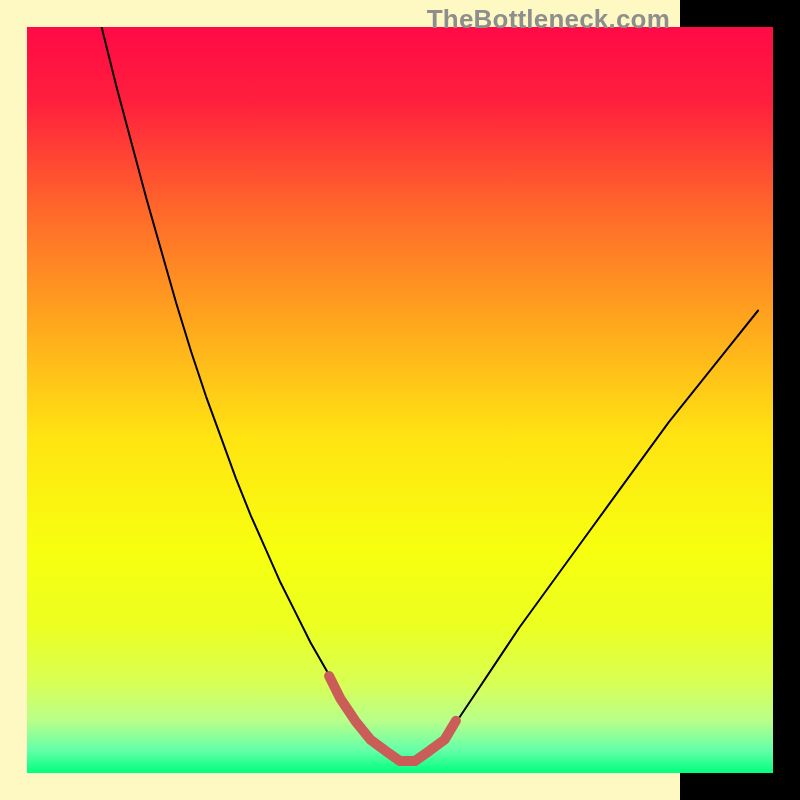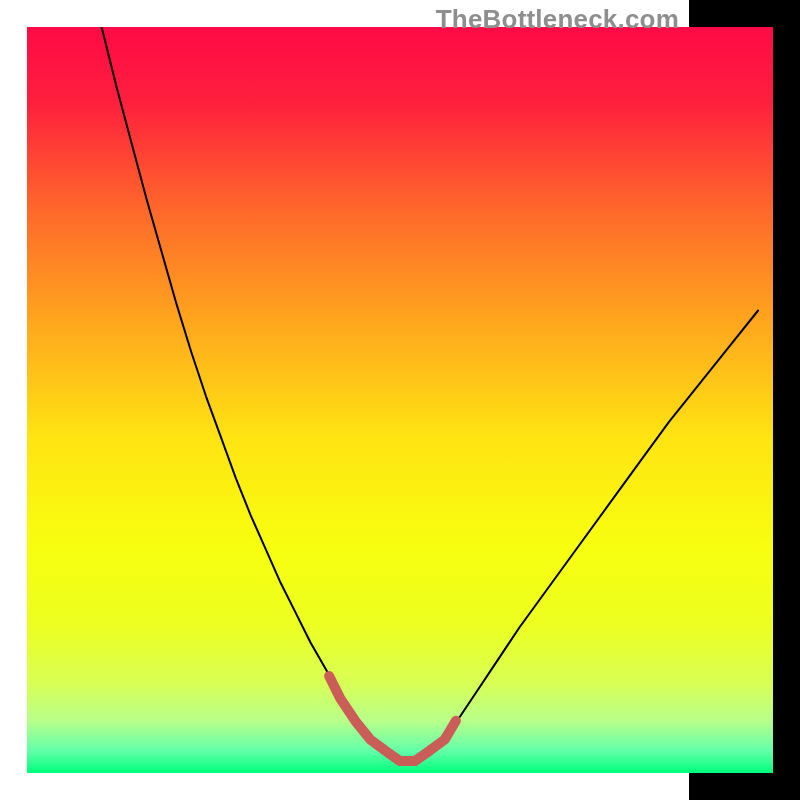--- a/index.html
+++ b/index.html
@@ -9,22 +9,21 @@
     height: 800px;
     background: #000;
     overflow: hidden;
   }
   .frame {
     position: absolute;
     left: 0;
     top: 0;
     width: 680px;
     height: 800px;
-    background: #ffffff;
-    padding-left: 9px;
+    background: #fef9c3;
   }
   .plot {
     position: absolute;
     left: 27px;
     top: 27px;
     width: 746px;
     height: 746px;
   }
   .watermark {
     position: absolute;

